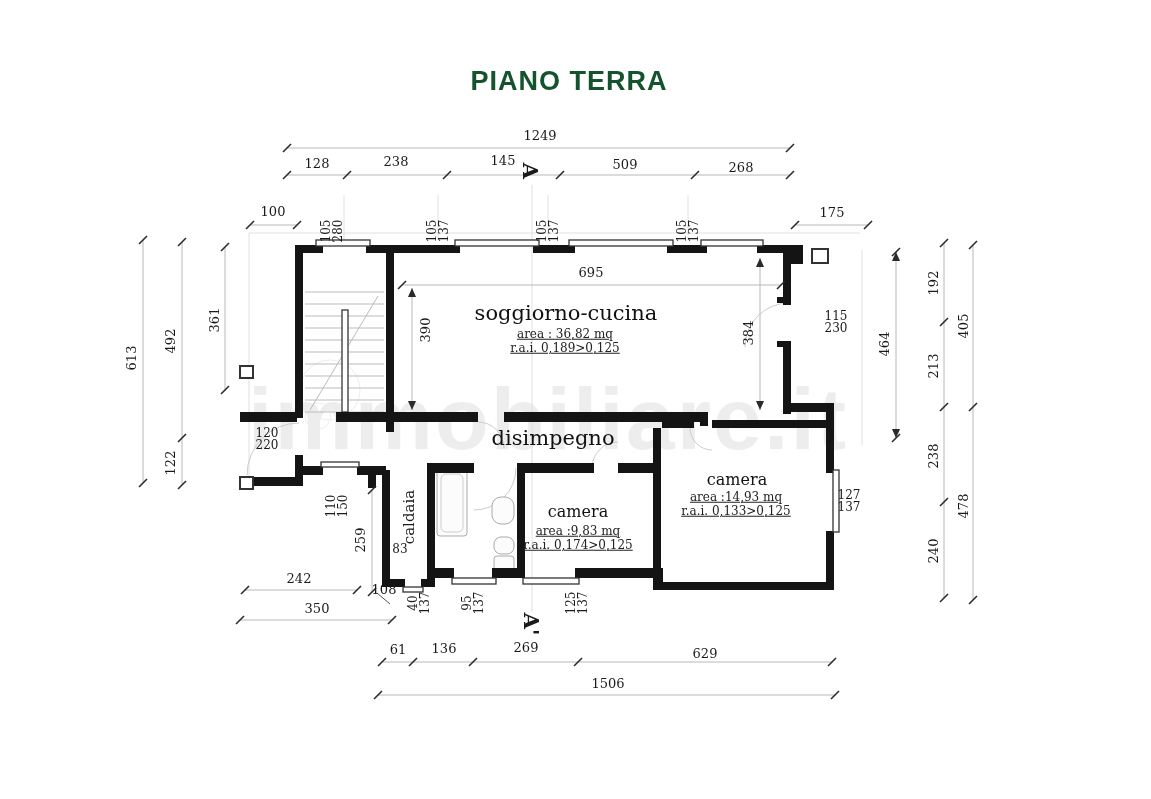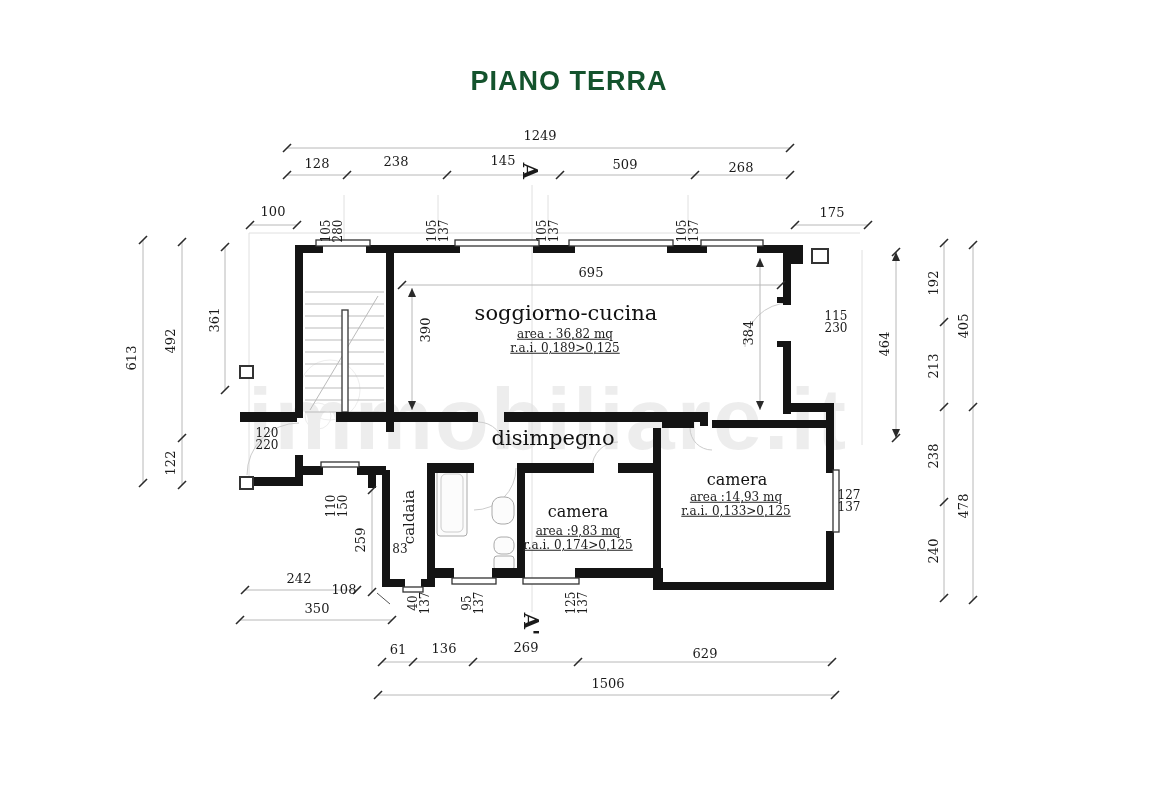--- a/index.html
+++ b/index.html
@@ -264,21 +264,21 @@
   <div class="lbl room-sm room" style="left:578px;top:511px">camera</div>
   <div class="lbl sub" style="left:578px;top:531px">area :9,83 mq</div>
   <div class="lbl sub" style="left:578px;top:545px">r.a.i. 0,174&gt;0,125</div>
   <div class="lbl room-sm room" style="left:737px;top:479px">camera</div>
   <div class="lbl sub" style="left:736px;top:497px">area :14,93 mq</div>
   <div class="lbl sub" style="left:736px;top:511px">r.a.i. 0,133&gt;0,125</div>
   <div class="lbl two" style="left:849px;top:501px"><span>127</span><br><span>137</span></div>
 
   <div class="lbl" style="left:299px;top:578px">242</div>
   <div class="lbl" style="left:317px;top:608px">350</div>
-  <div class="lbl" style="left:344px;top:589px">108</div>
+  <div class="lbl" style="left:384px;top:589px">108</div>
 
   <div class="lbl vlbl two" style="left:419px;top:603px"><span>40</span><br><span>137</span></div>
   <div class="lbl vlbl two" style="left:473px;top:603px"><span>95</span><br><span>137</span></div>
   <div class="lbl vlbl two" style="left:577px;top:603px"><span>125</span><br><span>137</span></div>
 
   <div class="lbl" style="left:398px;top:649px">61</div>
   <div class="lbl" style="left:444px;top:648px">136</div>
   <div class="lbl" style="left:526px;top:647px">269</div>
   <div class="lbl" style="left:705px;top:653px">629</div>
   <div class="lbl" style="left:608px;top:683px">1506</div>

